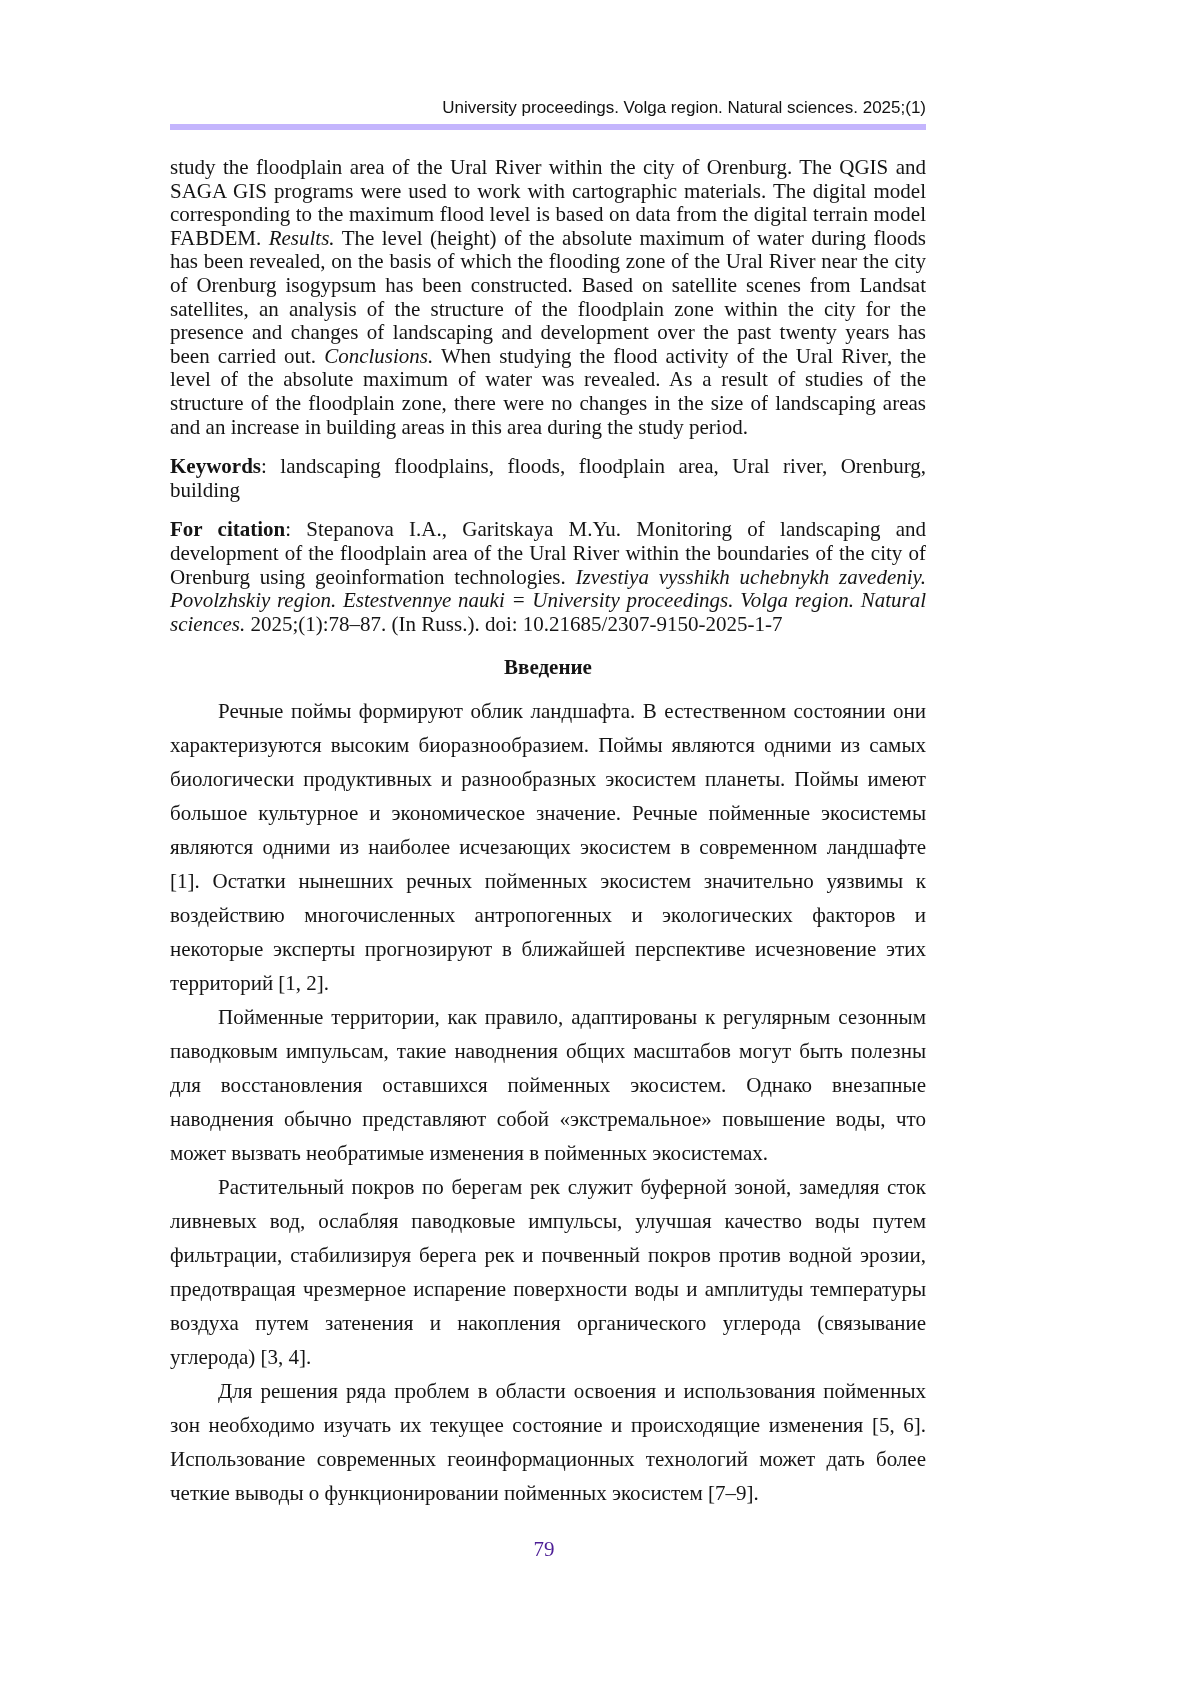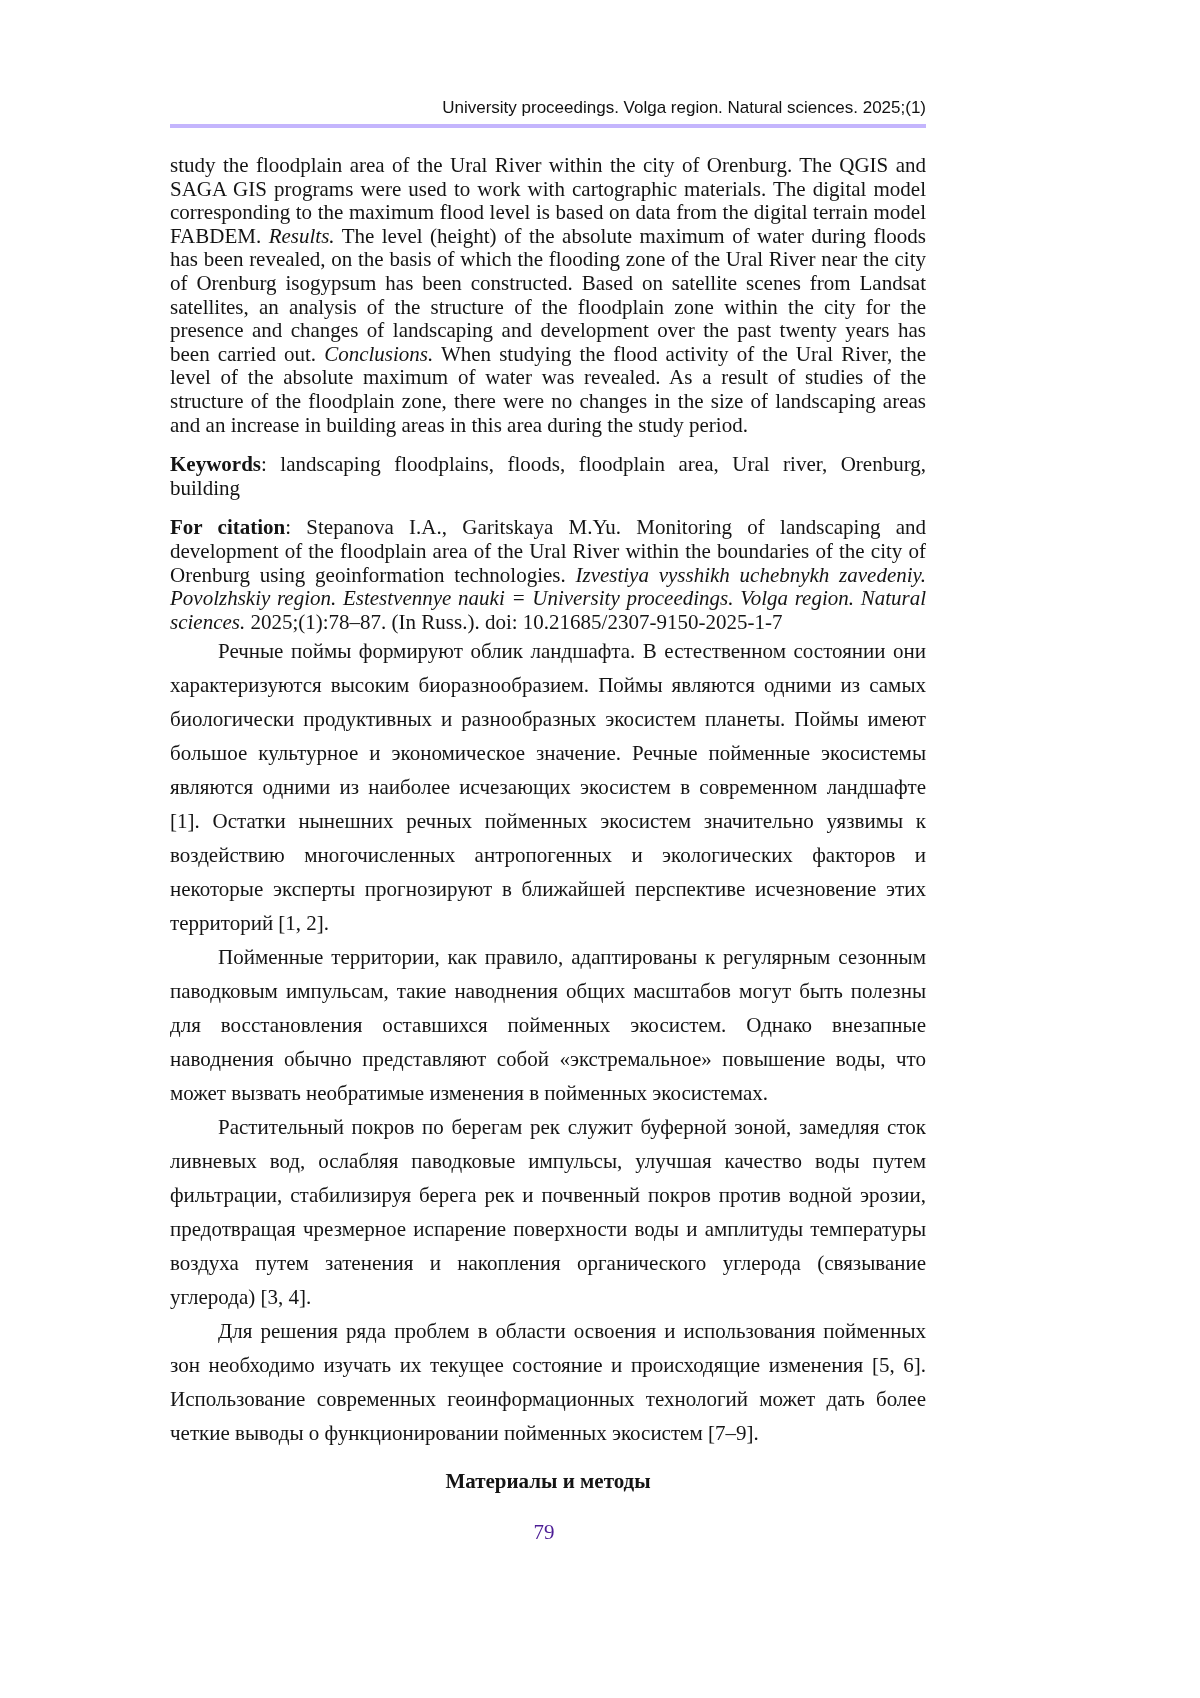--- a/index.html
+++ b/index.html
@@ -18,21 +18,21 @@
   }
   .content-column {
     position: absolute;
     left: 170px;
     top: 0;
     width: 756px;
   }
   .running-header {
     margin-top: 98px;
     padding-bottom: 6px;
-    border-bottom: 4px solid #c4b5fd;
+    border-bottom: 6px solid #c4b5fd;
     text-align: right;
     font-family: "Liberation Sans", sans-serif;
     font-size: 17px;
     line-height: 20px;
     color: #111;
   }
   p {
     margin: 0;
     text-align: justify;
     font-size: 21px;
@@ -77,25 +77,25 @@
     <div class="running-header">
       <span>University proceedings. Volga region. Natural sciences. 2025;(1)</span>
     </div>
 
     <p class="abstract"><span>study the floodplain area of the Ural River within the city of Orenburg. The QGIS and SAGA GIS programs were used to work with cartographic materials. The digital model corresponding to the maximum flood level is based on data from the digital terrain model FABDEM. </span><span class="italic">Results.</span><span> The level (height) of the absolute maximum of water during floods has been revealed, on the basis of which the flooding zone of the Ural River near the city of Orenburg isogypsum has been constructed. Based on satellite scenes from Landsat satellites, an analysis of the structure of the floodplain zone within the city for the presence and changes of landscaping and development over the past twenty years has been carried out. </span><span class="italic">Conclusions.</span><span> When studying the flood activity of the Ural River, the level of the absolute maximum of water was revealed. As a result of studies of the structure of the floodplain zone, there were no changes in the size of landscaping areas and an increase in building areas in this area during the study period.</span></p>
 
     <p class="meta"><span class="bold">Keywords</span><span>: landscaping floodplains, floods, floodplain area, Ural river, Orenburg, building</span></p>
 
     <p class="meta"><span class="bold">For citation</span><span>: Stepanova I.A., Garitskaya M.Yu. Monitoring of landscaping and development of the floodplain area of the Ural River within the boundaries of the city of Orenburg using geoinformation technologies. </span><span class="italic">Izvestiya vysshikh uchebnykh zavedeniy. Povolzhskiy region. Estestvennye nauki = University proceedings. Volga region. Natural sciences. </span><span>2025;(1):78–87. (In Russ.). doi: 10.21685/2307-9150-2025-1-7</span></p>
 
+    <h2 class="section-heading">Введение</h2>
 
     <p class="ru">Речные поймы формируют облик ландшафта. В естественном состоянии они характеризуются высоким биоразнообразием. Поймы являются одними из самых биологически продуктивных и разнообразных экосистем планеты. Поймы имеют большое культурное и экономическое значение. Речные пойменные экосистемы являются одними из наиболее исчезающих экосистем в современном ландшафте [1]. Остатки нынешних речных пойменных экосистем значительно уязвимы к воздействию многочисленных антропогенных и экологических факторов и некоторые эксперты прогнозируют в ближайшей перспективе исчезновение этих территорий [1, 2].</p>
     <p class="ru">Пойменные территории, как правило, адаптированы к регулярным сезонным паводковым импульсам, такие наводнения общих масштабов могут быть полезны для восстановления оставшихся пойменных экосистем. Однако внезапные наводнения обычно представляют собой «экстремальное» повышение воды, что может вызвать необратимые изменения в пойменных экосистемах.</p>
     <p class="ru">Растительный покров по берегам рек служит буферной зоной, замедляя сток ливневых вод, ослабляя паводковые импульсы, улучшая качество воды путем фильтрации, стабилизируя берега рек и почвенный покров против водной эрозии, предотвращая чрезмерное испарение поверхности воды и амплитуды температуры воздуха путем затенения и накопления органического углерода (связывание углерода) [3, 4].</p>
     <p class="ru">Для решения ряда проблем в области освоения и использования пойменных зон необходимо изучать их текущее состояние и происходящие изменения [5, 6]. Использование современных геоинформационных технологий может дать более четкие выводы о функционировании пойменных экосистем [7–9].</p>
 
-    <h2 class="section-heading">Материалы и методы</h2>
 
 
     <div class="page-number">79</div>
 
   </div>
 </div>
 
 </body></html>

